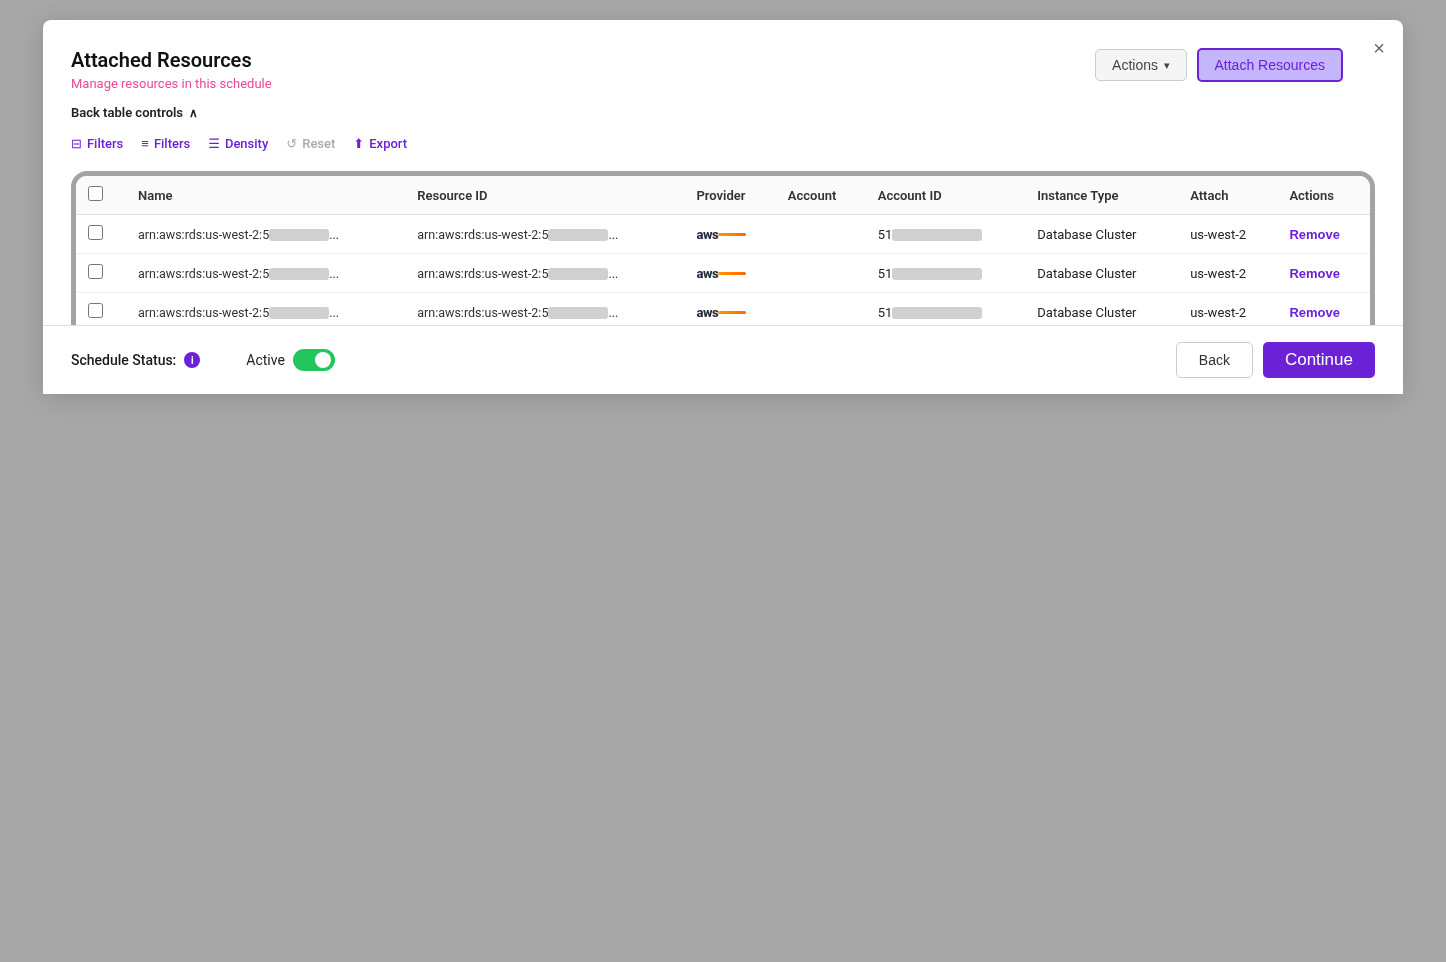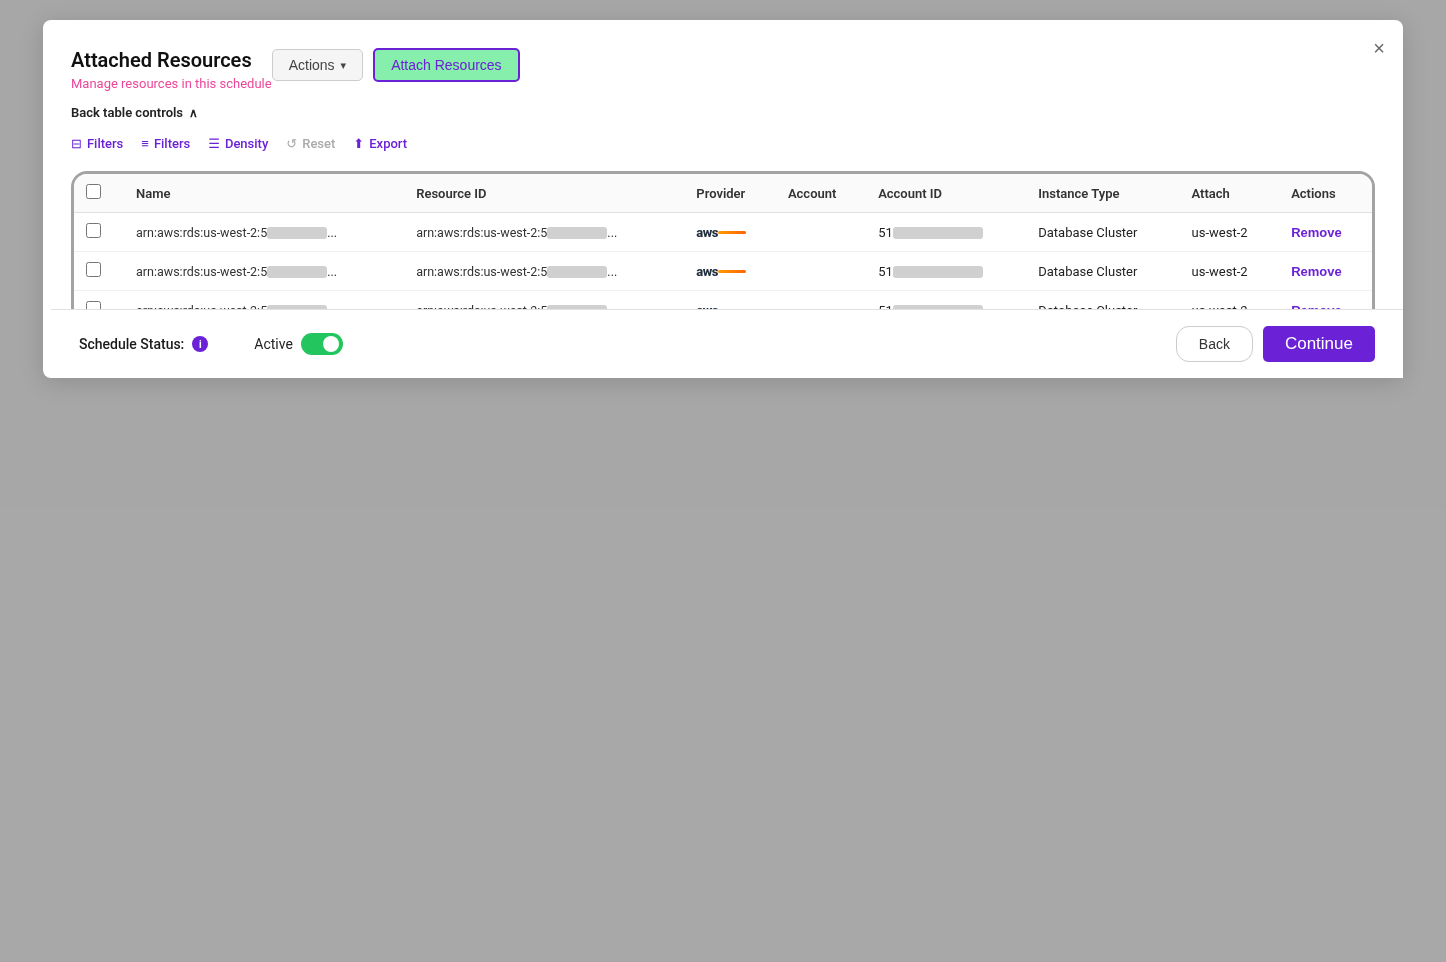--- a/index.html
+++ b/index.html
@@ -38,20 +38,21 @@
       border: none;
       cursor: pointer;
       color: #666;
       font-size: 20px;
       line-height: 1;
       padding: 4px;
     }
     .modal-header {
       display: flex;
       align-items: flex-start;
+      justify-content: space-between;
       margin-bottom: 4px;
     }
     .modal-title-section {}
     .modal-title {
       font-size: 20px;
       font-weight: 600;
       color: #111;
       margin-bottom: 4px;
     }
     .modal-subtitle {
@@ -71,21 +72,21 @@
       padding: 7px 16px;
       border-radius: 5px;
       cursor: pointer;
       font-size: 14px;
       display: flex;
       align-items: center;
       gap: 6px;
     }
     .btn-attach {
       border: 2px solid #6b21d6;
-      background: #86efac;
+      background: #c4b5fd;
       color: #6b21d6;
       padding: 7px 16px;
       border-radius: 5px;
       cursor: pointer;
       font-size: 14px;
       font-weight: 500;
     }
     .table-controls-toggle {
       margin-top: 14px;
       margin-bottom: 10px;
@@ -111,24 +112,24 @@
       cursor: pointer;
       color: #6b21d6;
       font-size: 13px;
       font-weight: 500;
     }
     .toolbar-item.disabled {
       color: #aaa;
       cursor: default;
     }
     .table-wrapper {
-      border: 3px solid #a3a3a3;
+      border: 5px solid #a3a3a3;
       border-radius: 16px;
       overflow: hidden;
-      margin-bottom: 0;
+      margin-bottom: 12px;
     }
     table {
       width: 100%;
       border-collapse: collapse;
     }
     thead tr {
       background: #fafafa;
       border-bottom: 1px solid #e0e0e0;
     }
     thead th {
@@ -236,21 +237,21 @@
       border: none;
       cursor: pointer;
       color: #aaa;
       font-size: 16px;
       padding: 2px 6px;
       line-height: 1;
     }
     .footer {
       position: absolute;
       bottom: 0;
-      left: 8px;
+      left: 0;
       right: 0;
       background: #fff;
       border-top: 1px solid #e0e0e0;
       padding: 16px 28px;
       display: flex;
       align-items: center;
       justify-content: space-between;
     }
     .schedule-status {
       display: flex;
@@ -308,21 +309,21 @@
     }
     .footer-buttons {
       display: flex;
       gap: 10px;
     }
     .btn-back {
       border: 1px solid #ccc;
       background: #fff;
       color: #333;
       padding: 8px 22px;
-      border-radius: 13px;
+      border-radius: 5px;
       cursor: pointer;
       font-size: 14px;
     }
     .btn-continue {
       border: none;
       background: #6b21d6;
       color: #fff;
       padding: 8px 22px;
       border-radius: 5px;
       cursor: pointer;

